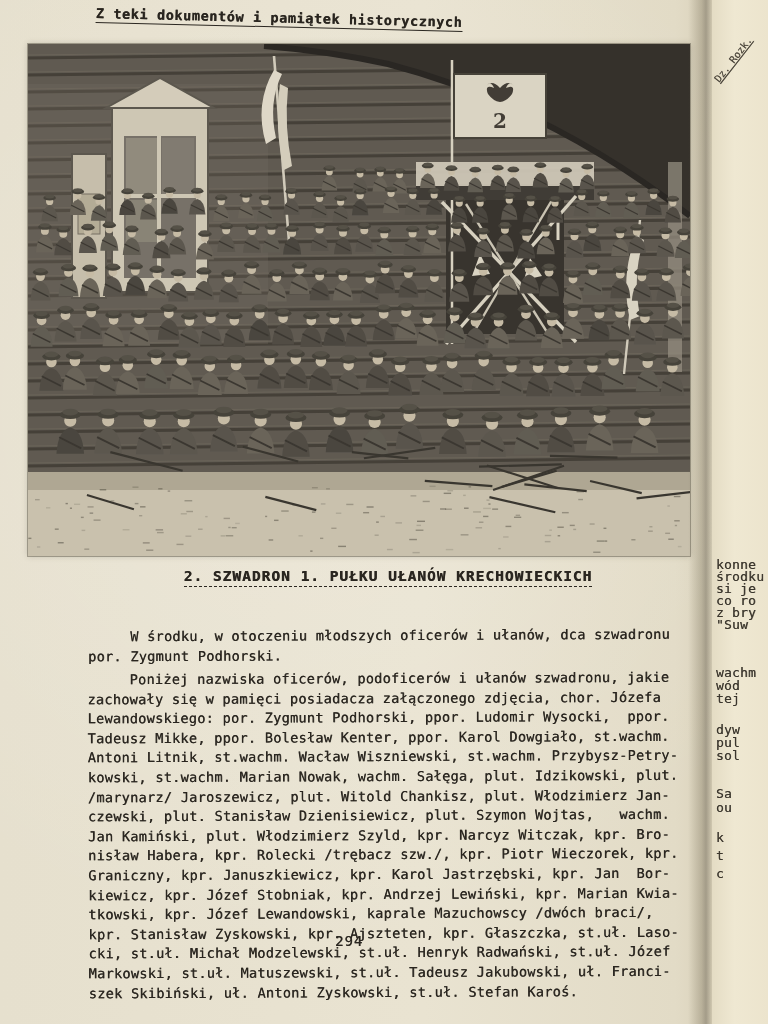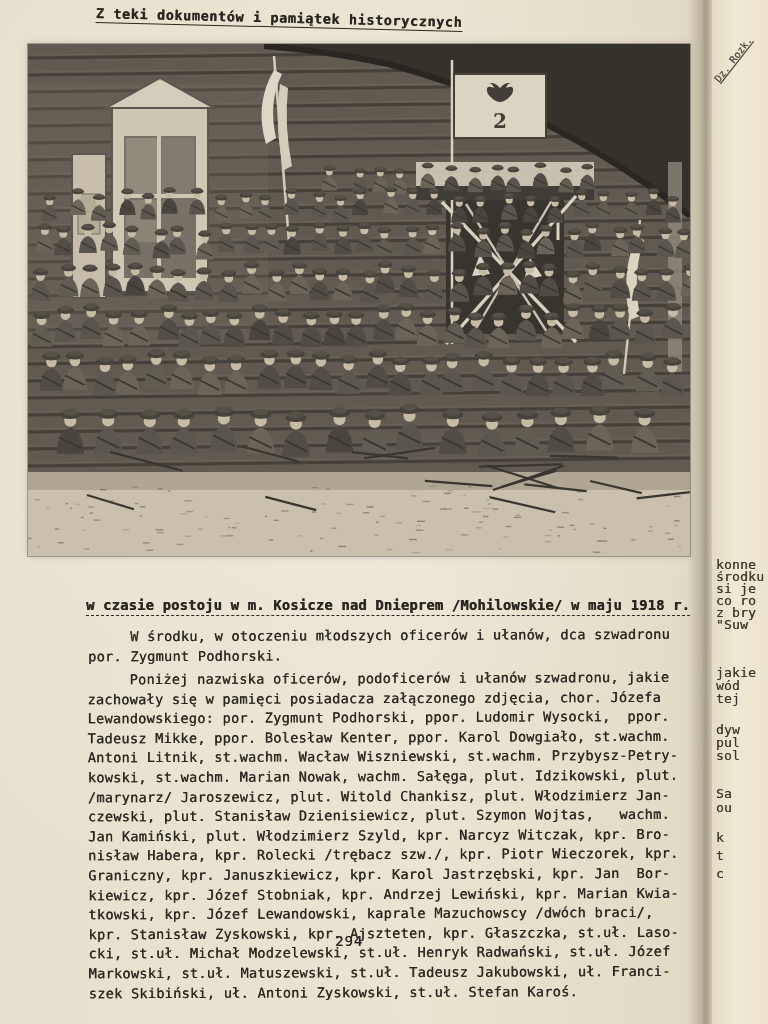--- a/index.html
+++ b/index.html
@@ -506,22 +506,22 @@
           <line x1="458.90853487370003" y1="421.51378540299544" x2="529.6819402272716" y2="444.01265329598095" stroke="#2c2923" stroke-width="2.2"></line>
           <line x1="335.9226641645295" y1="414.25332722824686" x2="407.21473626689965" y2="403.8841376496738" stroke="#2c2923" stroke-width="2.2"></line>
           <line x1="237.3171910025725" y1="452.86047774127707" x2="288.28685344246827" y2="466.1357627009559" stroke="#2c2923" stroke-width="2.2"></line>
           <line x1="82.35845533775094" y1="408.1210127520007" x2="154.6097249466038" y2="426.76151529769635" stroke="#2c2923" stroke-width="2.2"></line>
         </g>
 
       <rect x="0" y="0" width="662" height="512" fill="#efe8d2" opacity=".07"></rect>
     </svg>
   </div>
 
-  <div class="caption-sub">
-    <span class="u">w czasie postoju w m. Kosicze nad Dnieprem /Mohilowskie/ w maju 1918 r.</span>
+  <div class="caption-title">
+    <span class="u">2. SZWADRON  1. PUŁKU  UŁANÓW  KRECHOWIECKICH</span>
   </div>
 
   <div id="para1" class="body-text">     W środku, w otoczeniu młodszych oficerów i ułanów, dca szwadronu
 por. Zygmunt Podhorski.</div>
   <div id="para2" class="body-text">     Poniżej nazwiska oficerów, podoficerów i ułanów szwadronu, jakie
 zachowały się w pamięci posiadacza załączonego zdjęcia, chor. Józefa
 Lewandowskiego: por. Zygmunt Podhorski, ppor. Ludomir Wysocki,  ppor.
 Tadeusz Mikke, ppor. Bolesław Kenter, ppor. Karol Dowgiało, st.wachm.
 Antoni Litnik, st.wachm. Wacław Wiszniewski, st.wachm. Przybysz-Petry-
 kowski, st.wachm. Marian Nowak, wachm. Sałęga, plut. Idzikowski, plut.
@@ -543,21 +543,21 @@
 <div class="crease"></div>
 
 <div class="facing-page">
   <div class="corner-frag">Dz. Rozk.</div>
   <span class="edge-frag" style="top:557px">konne</span>
   <span class="edge-frag" style="top:569px">środku</span>
   <span class="edge-frag" style="top:581px">si je</span>
   <span class="edge-frag" style="top:593px">co ro</span>
   <span class="edge-frag" style="top:605px">z bry</span>
   <span class="edge-frag" style="top:617px">"Suw</span>
-  <span class="edge-frag" style="top:665px">jakie</span>
+  <span class="edge-frag" style="top:665px">wachm</span>
   <span class="edge-frag" style="top:678px">wód</span>
   <span class="edge-frag" style="top:691px">tej</span>
   <span class="edge-frag" style="top:722px">dyw</span>
   <span class="edge-frag" style="top:735px">pul</span>
   <span class="edge-frag" style="top:748px">sol</span>
   <span class="edge-frag" style="top:786px">Sa</span>
   <span class="edge-frag" style="top:800px">ou</span>
   <span class="edge-frag" style="top:830px">k</span>
   <span class="edge-frag" style="top:848px">t</span>
   <span class="edge-frag" style="top:866px">c</span>

